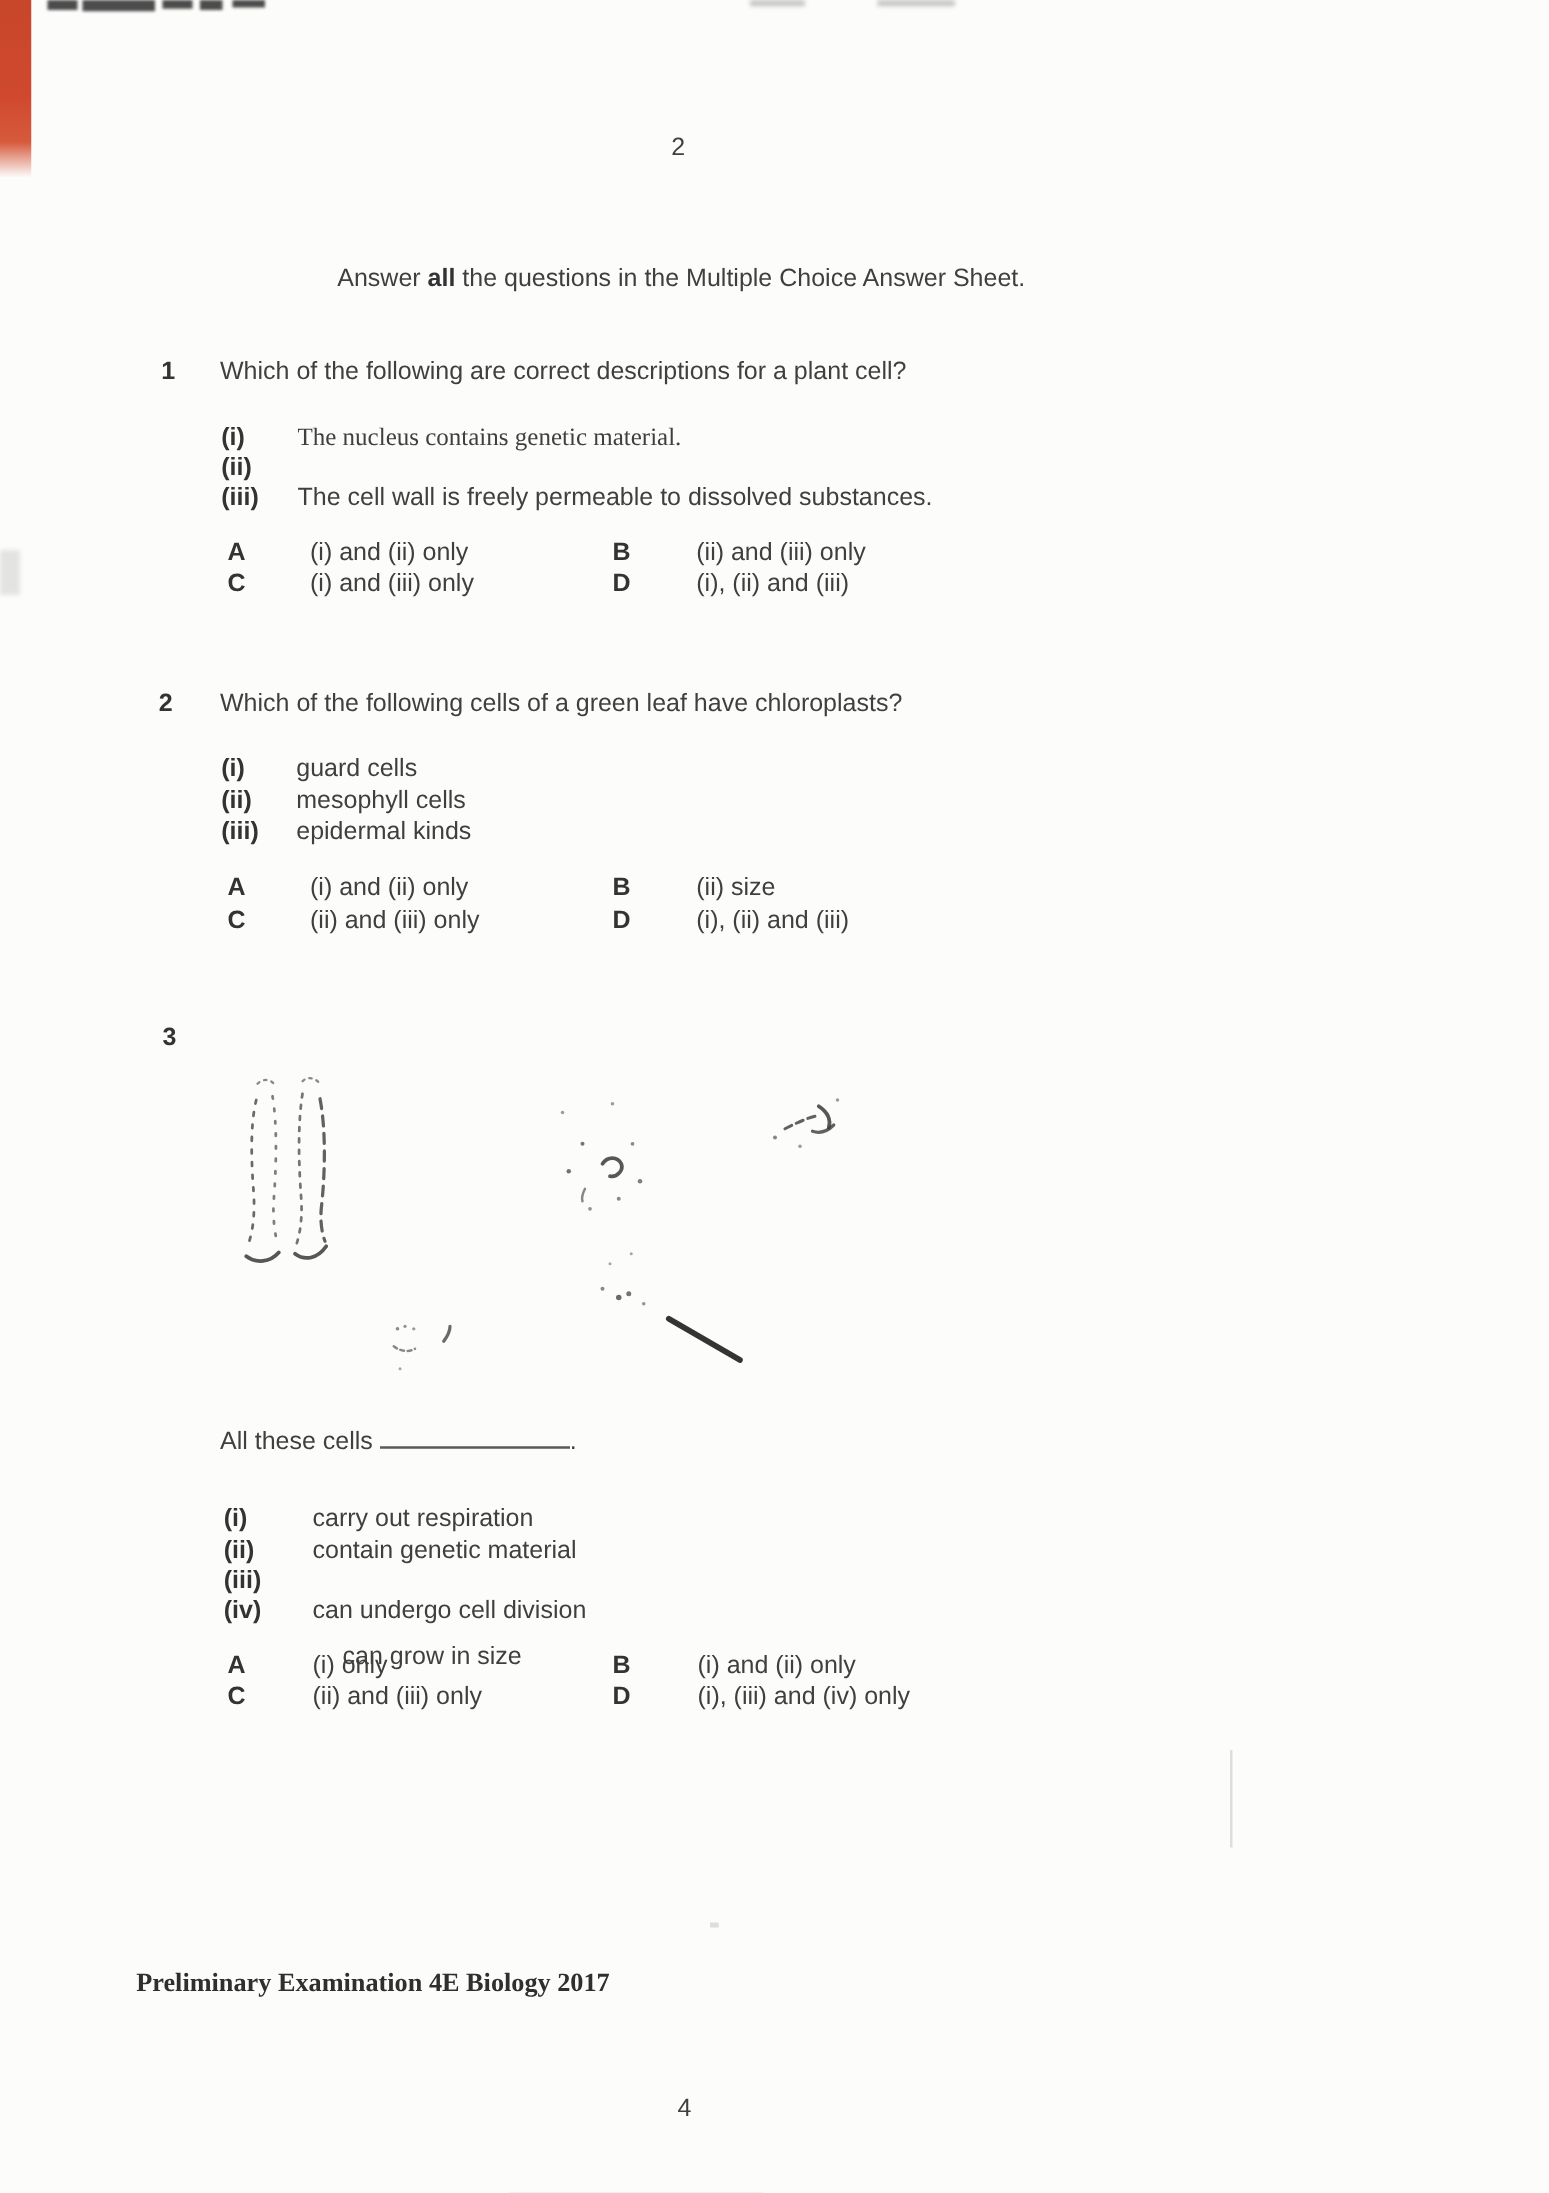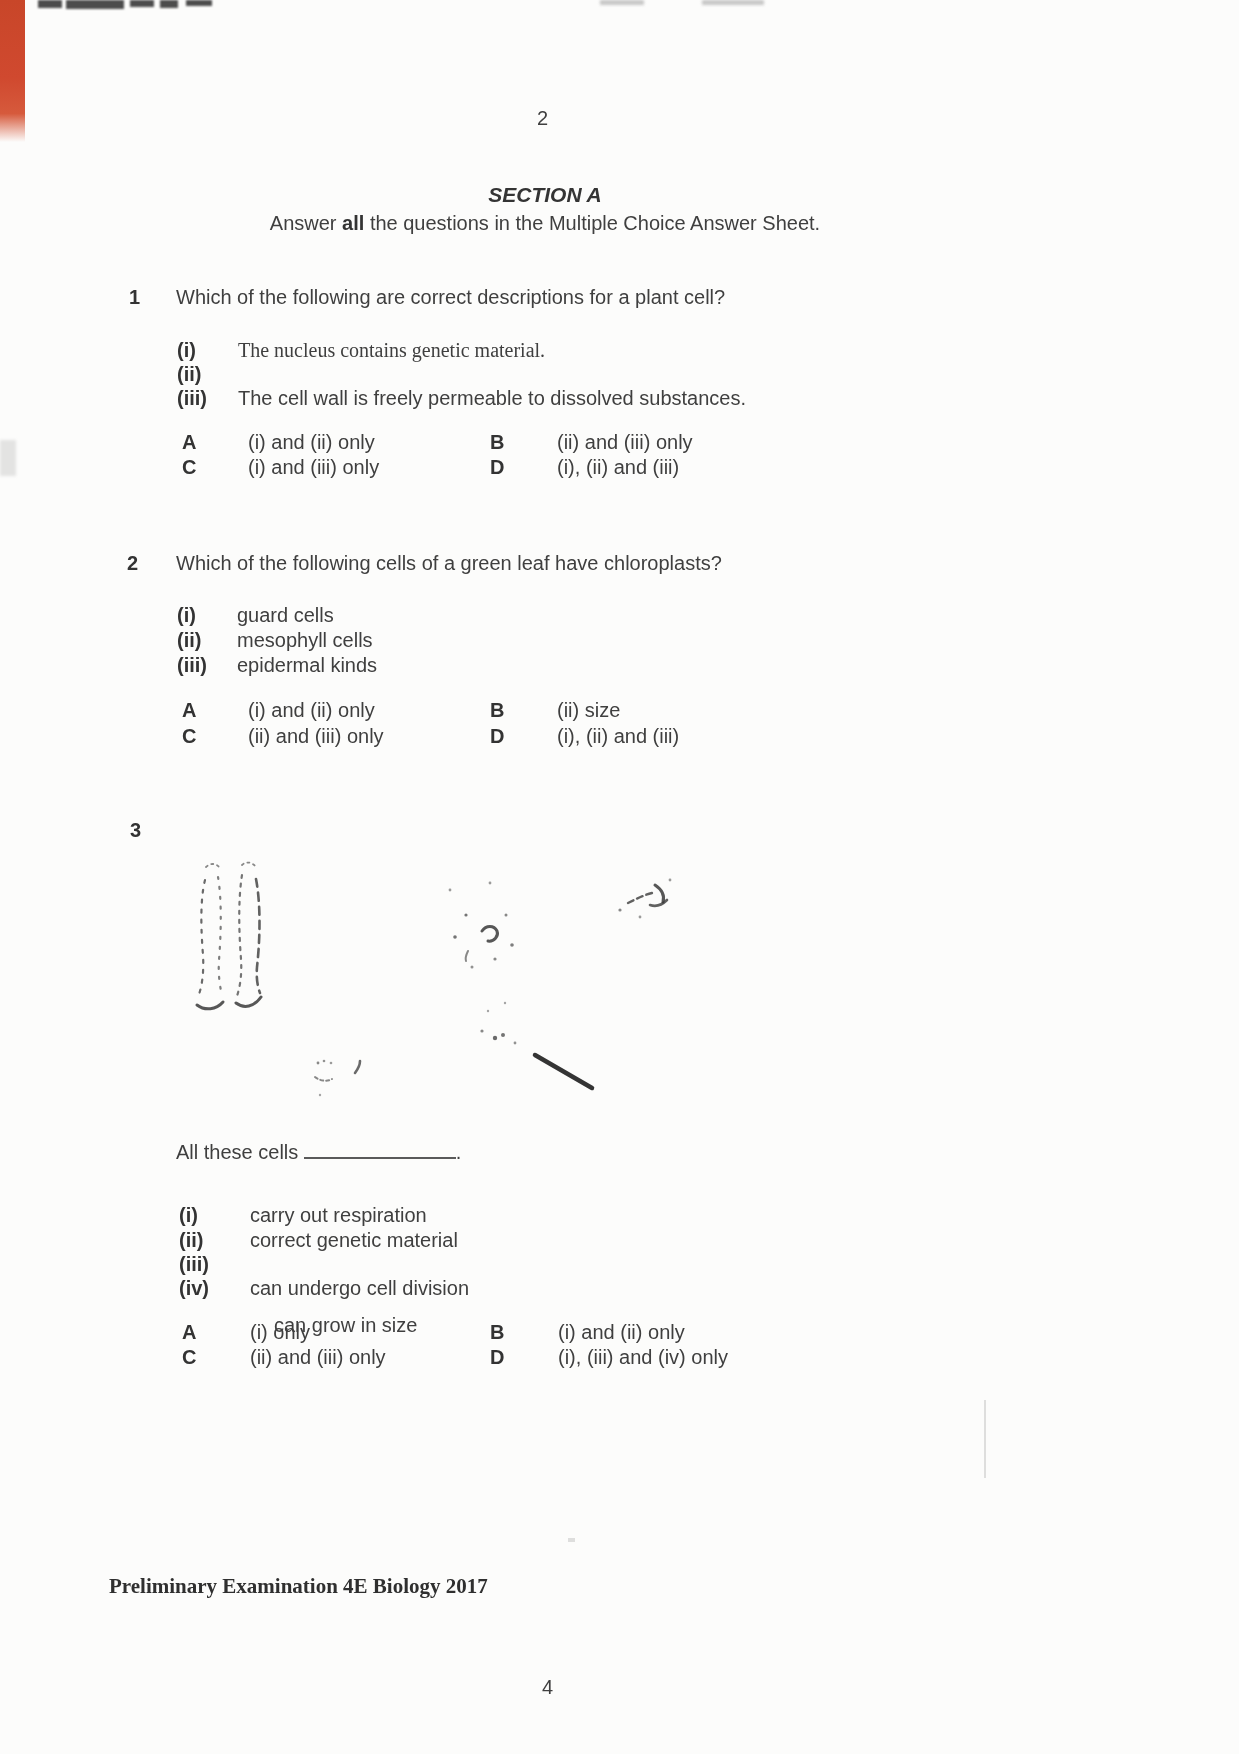--- a/index.html
+++ b/index.html
@@ -39,21 +39,20 @@
   <div class="smudge" style="left:130px;top:0;width:24px;height:7px;"></div>
   <div class="smudge" style="left:160px;top:0;width:18px;height:8px;"></div>
   <div class="smudge" style="left:186px;top:0;width:26px;height:6px;"></div>
   <div class="smudge-light" style="left:600px;top:0;width:44px;height:5px;"></div>
   <div class="smudge-light" style="left:702px;top:0;width:62px;height:5px;"></div>
   <div class="smudge-light" style="left:0;top:440px;width:16px;height:36px;opacity:.25;"></div>
   <div class="artifact" style="left:984px;top:1400px;width:2px;height:78px;"></div>
   <div class="artifact" style="left:568px;top:1538px;width:7px;height:4px;"></div>
 
   <div class="txt" style="left:537px;top:107px;">2</div>
-  <div class="txt center-band section-title" style="top:183px;">SECTION A</div>
   <div class="txt center-band" style="top:212px;"><span>Answer </span><span class="b">all</span><span> the questions in the Multiple Choice Answer Sheet.</span></div>
 
   <div class="txt b" style="left:129px;top:286px;">1</div>
   <div class="txt" style="left:176px;top:286px;">Which of the following are correct descriptions for a plant cell?</div>
 
   <div class="txt b" style="left:177px;top:339px;">(i)</div>
   <div class="txt" style="left:238px;top:339px;font-family:Liberation Serif, serif;">The nucleus contains genetic material.</div>
   <div class="txt b" style="left:177px;top:363px;">(ii)</div>
   <div class="txt b" style="left:177px;top:387px;">(iii)</div>
   <div class="txt" style="left:238px;top:387px;">The cell wall is freely permeable to dissolved substances.</div>
@@ -134,21 +133,21 @@
 
       <path d="M385,200 L442,233" stroke="#1e1e1e" stroke-width="4.5" opacity="0.9"></path>
     </g>
   </svg>
 
   <div class="txt" style="left:176px;top:1139px;"><span>All these cells </span><span class="blank"></span><span>.</span></div>
 
   <div class="txt b" style="left:179px;top:1204px;">(i)</div>
   <div class="txt" style="left:250px;top:1204px;">carry out respiration</div>
   <div class="txt b" style="left:179px;top:1229px;">(ii)</div>
-  <div class="txt" style="left:250px;top:1229px;">correct genetic material</div>
+  <div class="txt" style="left:250px;top:1229px;">contain genetic material</div>
   <div class="txt b" style="left:179px;top:1253px;">(iii)</div>
   <div class="txt" style="left:250px;top:1314px;margin-left:24px;">can grow in size</div>
   <div class="txt b" style="left:179px;top:1277px;">(iv)</div>
   <div class="txt" style="left:250px;top:1277px;">can undergo cell division</div>
 
   <div class="txt b" style="left:182px;top:1321px;">A</div>
   <div class="txt" style="left:250px;top:1321px;">(i) only</div>
   <div class="txt b" style="left:490px;top:1321px;">B</div>
   <div class="txt" style="left:558px;top:1321px;">(i) and (ii) only</div>
   <div class="txt b" style="left:182px;top:1346px;">C</div>

